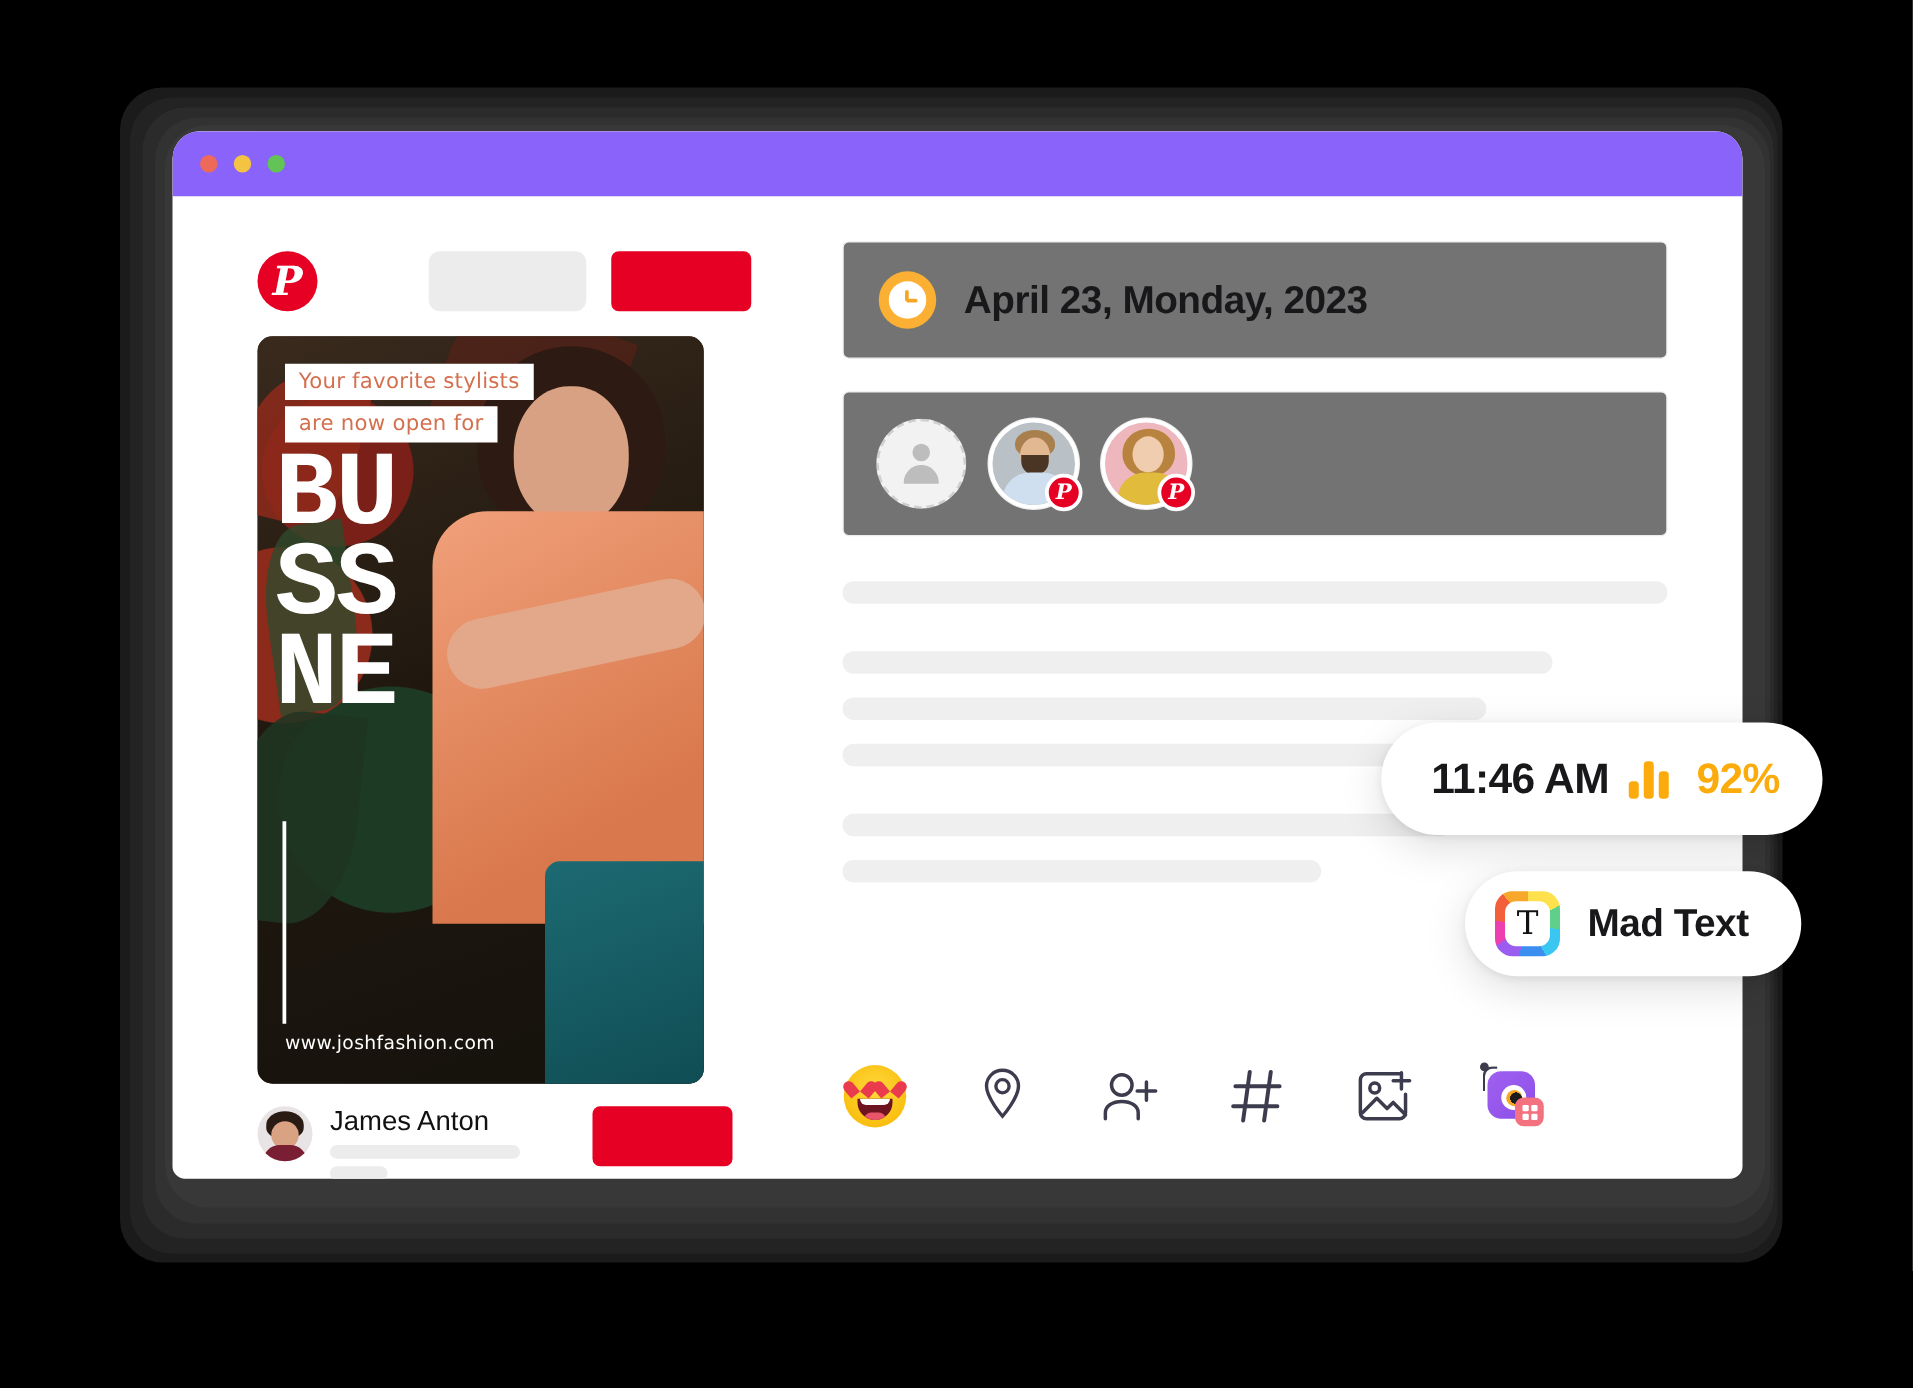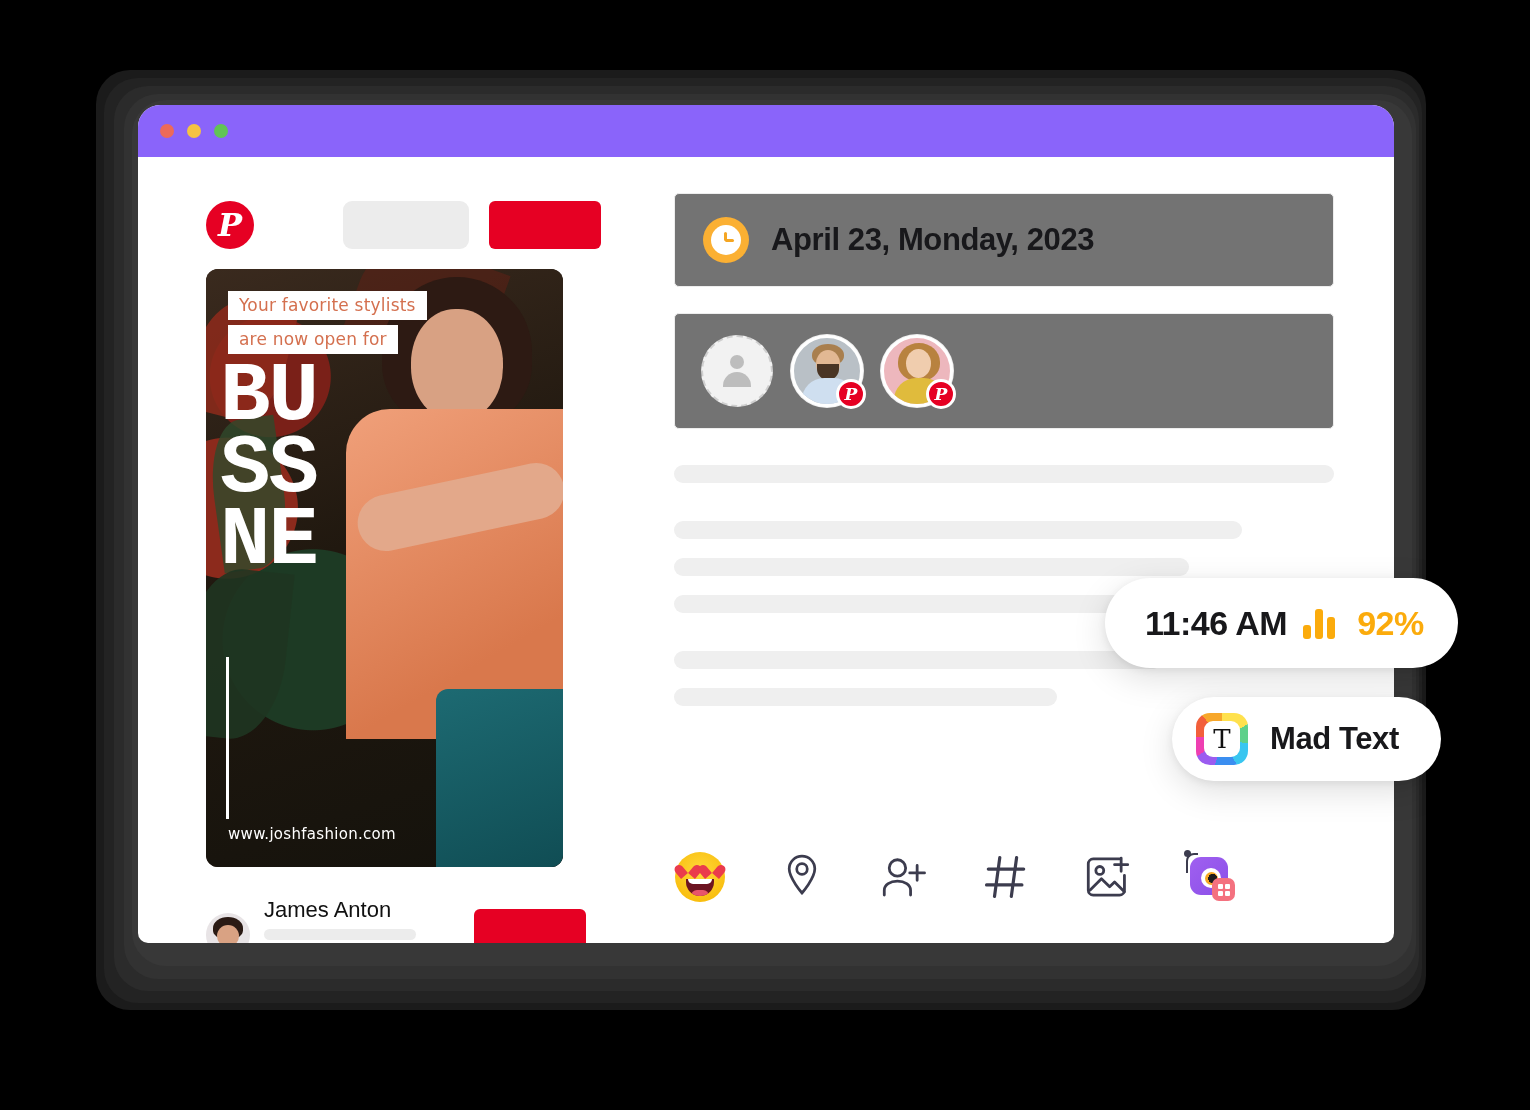--- a/index.html
+++ b/index.html
@@ -129,22 +129,22 @@
     position: absolute;
     left: 22px; bottom: 24px;
     color: #fff;
     font-family: "DejaVu Sans", sans-serif;
     font-size: 15px;
     letter-spacing: .3px;
   }
 
   .author-row {
     display: flex;
-    align-items: flex-end;
-    margin-top: 31px;
+    align-items: flex-start;
+    margin-top: 18px;
     width: 380px;
   }
   .avatar-sm {
     width: 44px; height: 44px; border-radius: 50%;
     background: #e8e4e6;
     position: relative; overflow: hidden; flex: none;
   }
   .face-hair { position:absolute; left:7px; top:4px; width:30px; height:22px; background:#2a1a14; border-radius:50% 50% 40% 40%; }
   .face-skin { position:absolute; left:11px; top:12px; width:22px; height:22px; background:#d9a283; border-radius:50%; }
   .face-body { position:absolute; left:4px; top:31px; width:36px; height:16px; background:#7a1f33; border-radius:14px 14px 0 0; }

